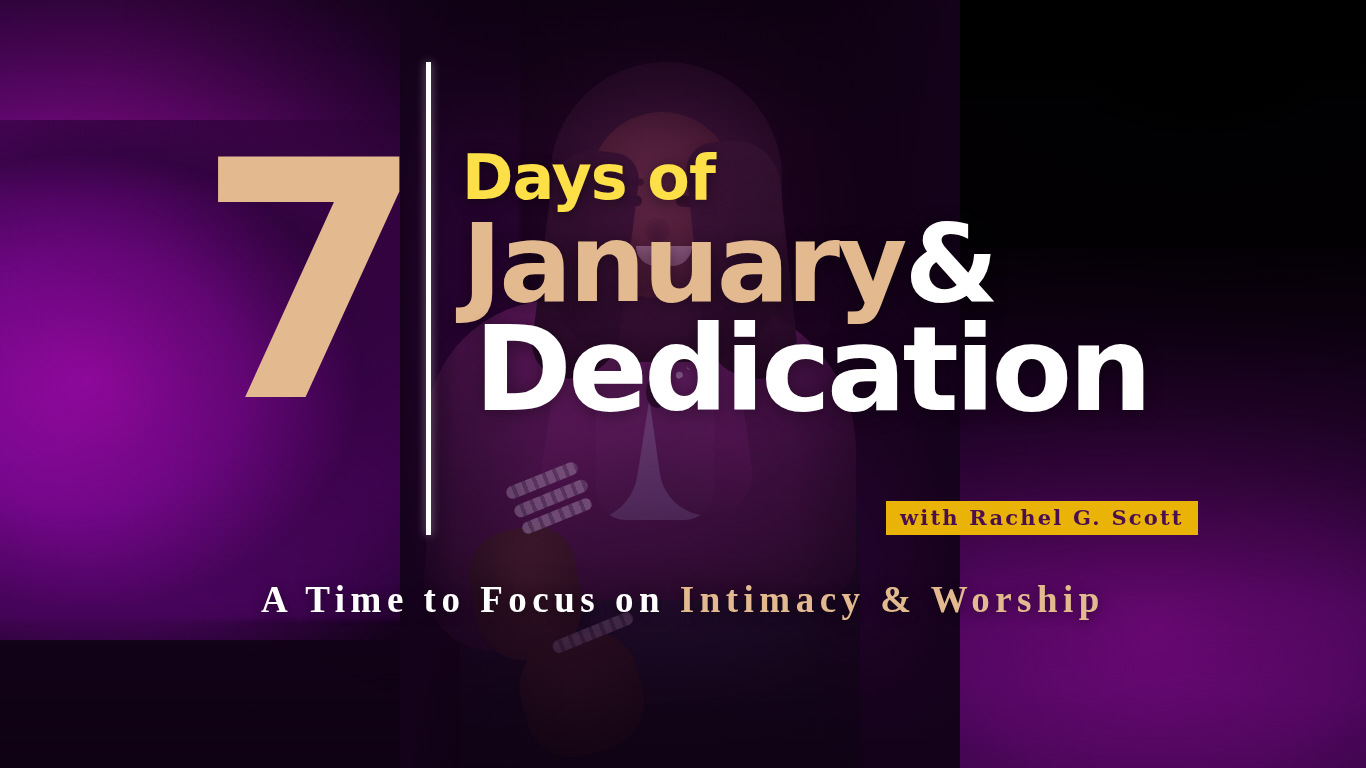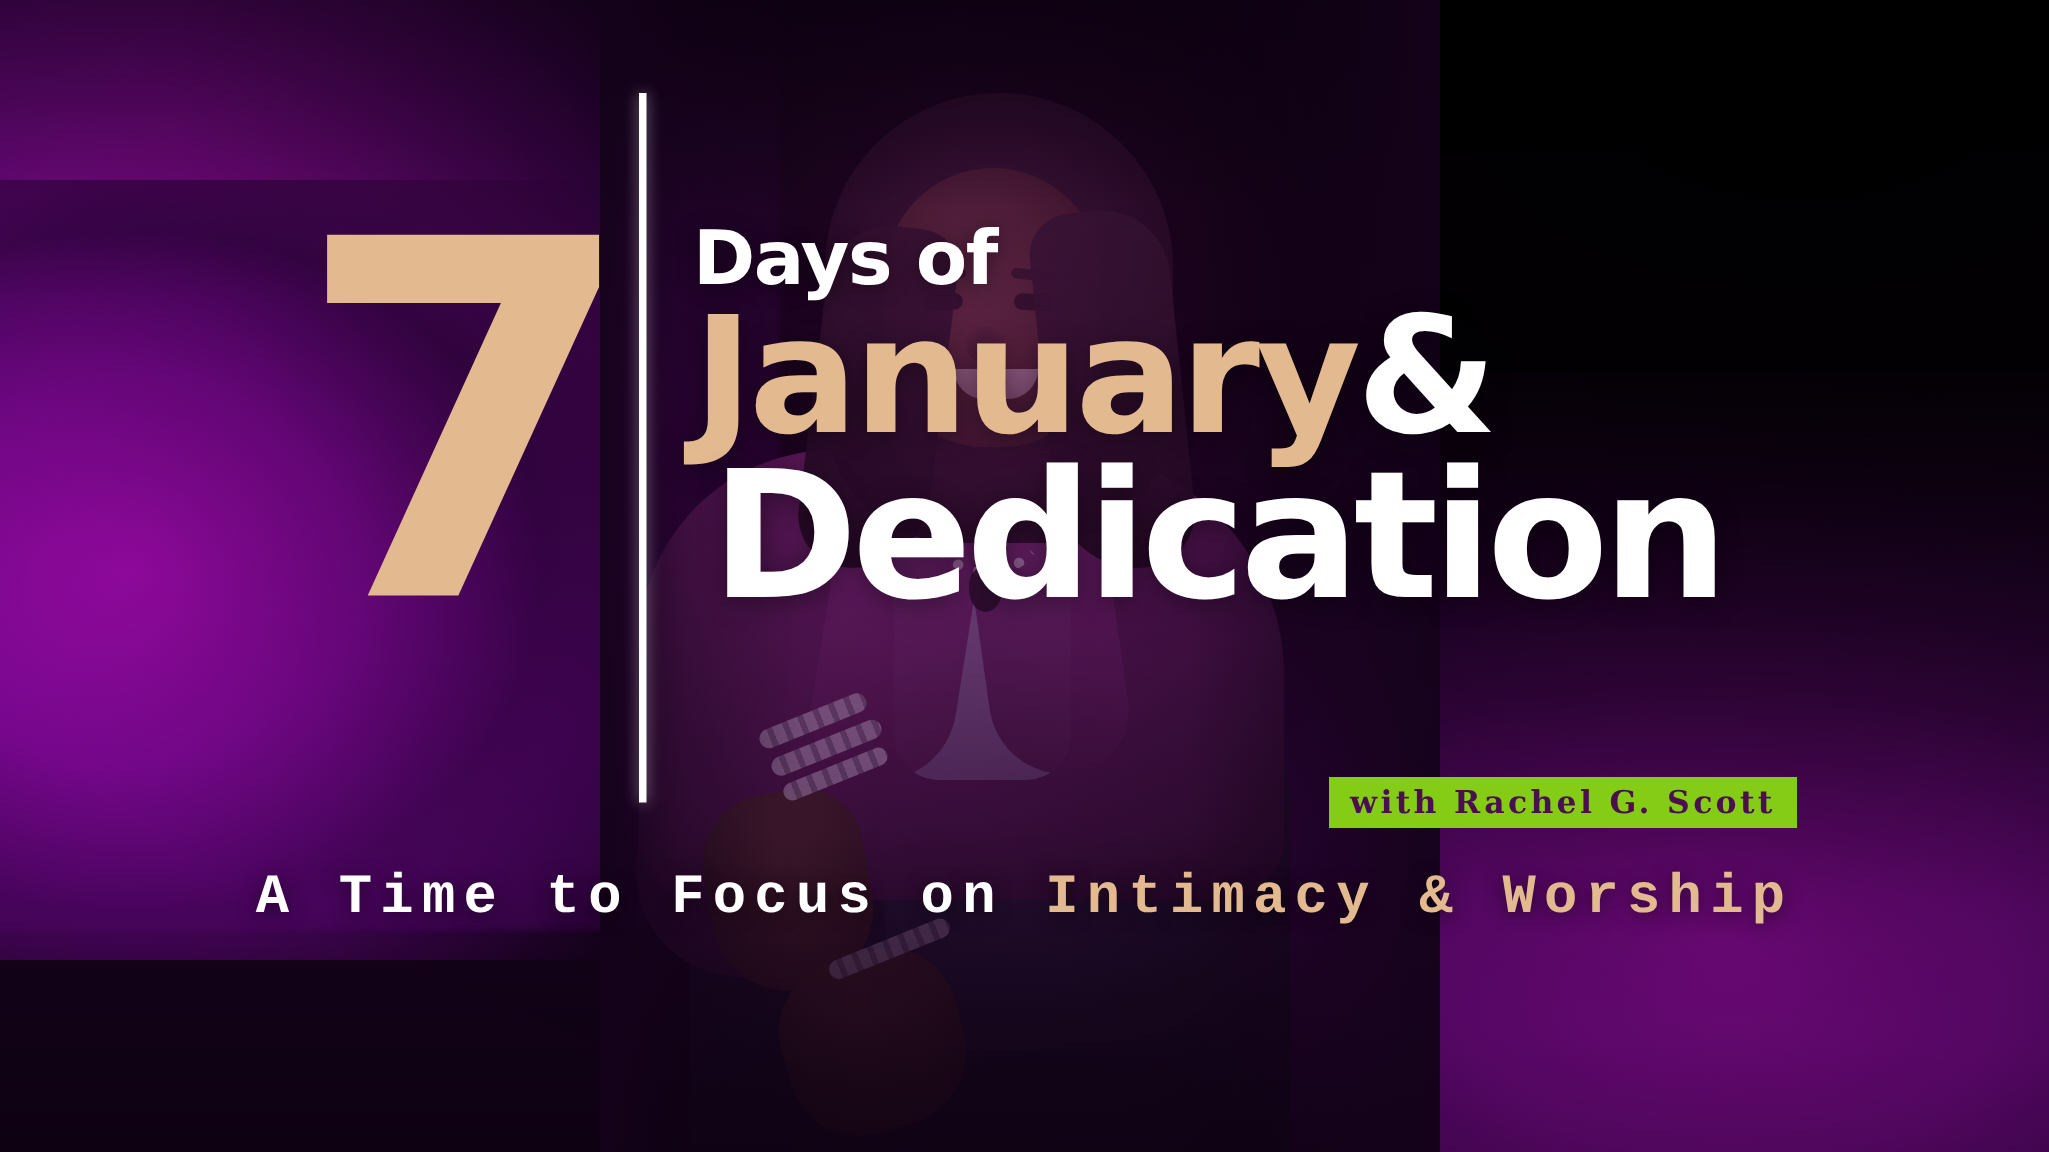--- a/index.html
+++ b/index.html
@@ -322,23 +322,23 @@
     width: 5px;
     height: 473px;
     background: #ffffff;
     box-shadow: 0 0 10px rgba(255,255,255,0.45);
   }
 
   .headline { position: absolute; left: 462px; top: 148px; }
 
   .line-days {
     font-family: "DejaVu Sans", sans-serif;
-    font-size: 50px;
-    font-weight: 700;
-    color: #ffffff;
+    font-size: 62px;
+    font-weight: 700;
+    color: #fde047;
     line-height: 0.96;
     letter-spacing: -1px;
     text-shadow: 0 2px 14px rgba(0,0,0,0.45);
   }
 
   .line-fasting {
     margin-top: 6px;
     font-family: "DejaVu Sans", sans-serif;
     font-size: 108px;
     font-weight: 700;
@@ -359,37 +359,37 @@
     line-height: 0.92;
     letter-spacing: -4px;
     color: #ffffff;
     white-space: nowrap;
     text-shadow: 0 3px 18px rgba(0,0,0,0.40);
   }
 
   .byline-bar {
     position: absolute;
     left: 886px;
-    top: 518px;
+    top: 501px;
     padding: 4px 14px 5px;
-    background: #84cc16;
+    background: #eab308;
     font-family: "DejaVu Serif", serif;
     font-size: 21px;
     font-weight: 700;
     color: #4b0f4f;
     letter-spacing: 2.2px;
     white-space: nowrap;
   }
 
   .tagline {
     position: absolute;
     left: 0; right: 0;
     top: 578px;
     text-align: center;
-    font-family: Liberation Mono, monospace;
+    font-family: Liberation Serif, serif;
     font-size: 37px;
     font-weight: 700;
     letter-spacing: 5.5px;
     color: #ffffff;
     white-space: nowrap;
     text-shadow: 0 2px 12px rgba(0,0,0,0.50);
   }
   .tagline .accent { color: #e3b98f; }
 
   .dateline {

